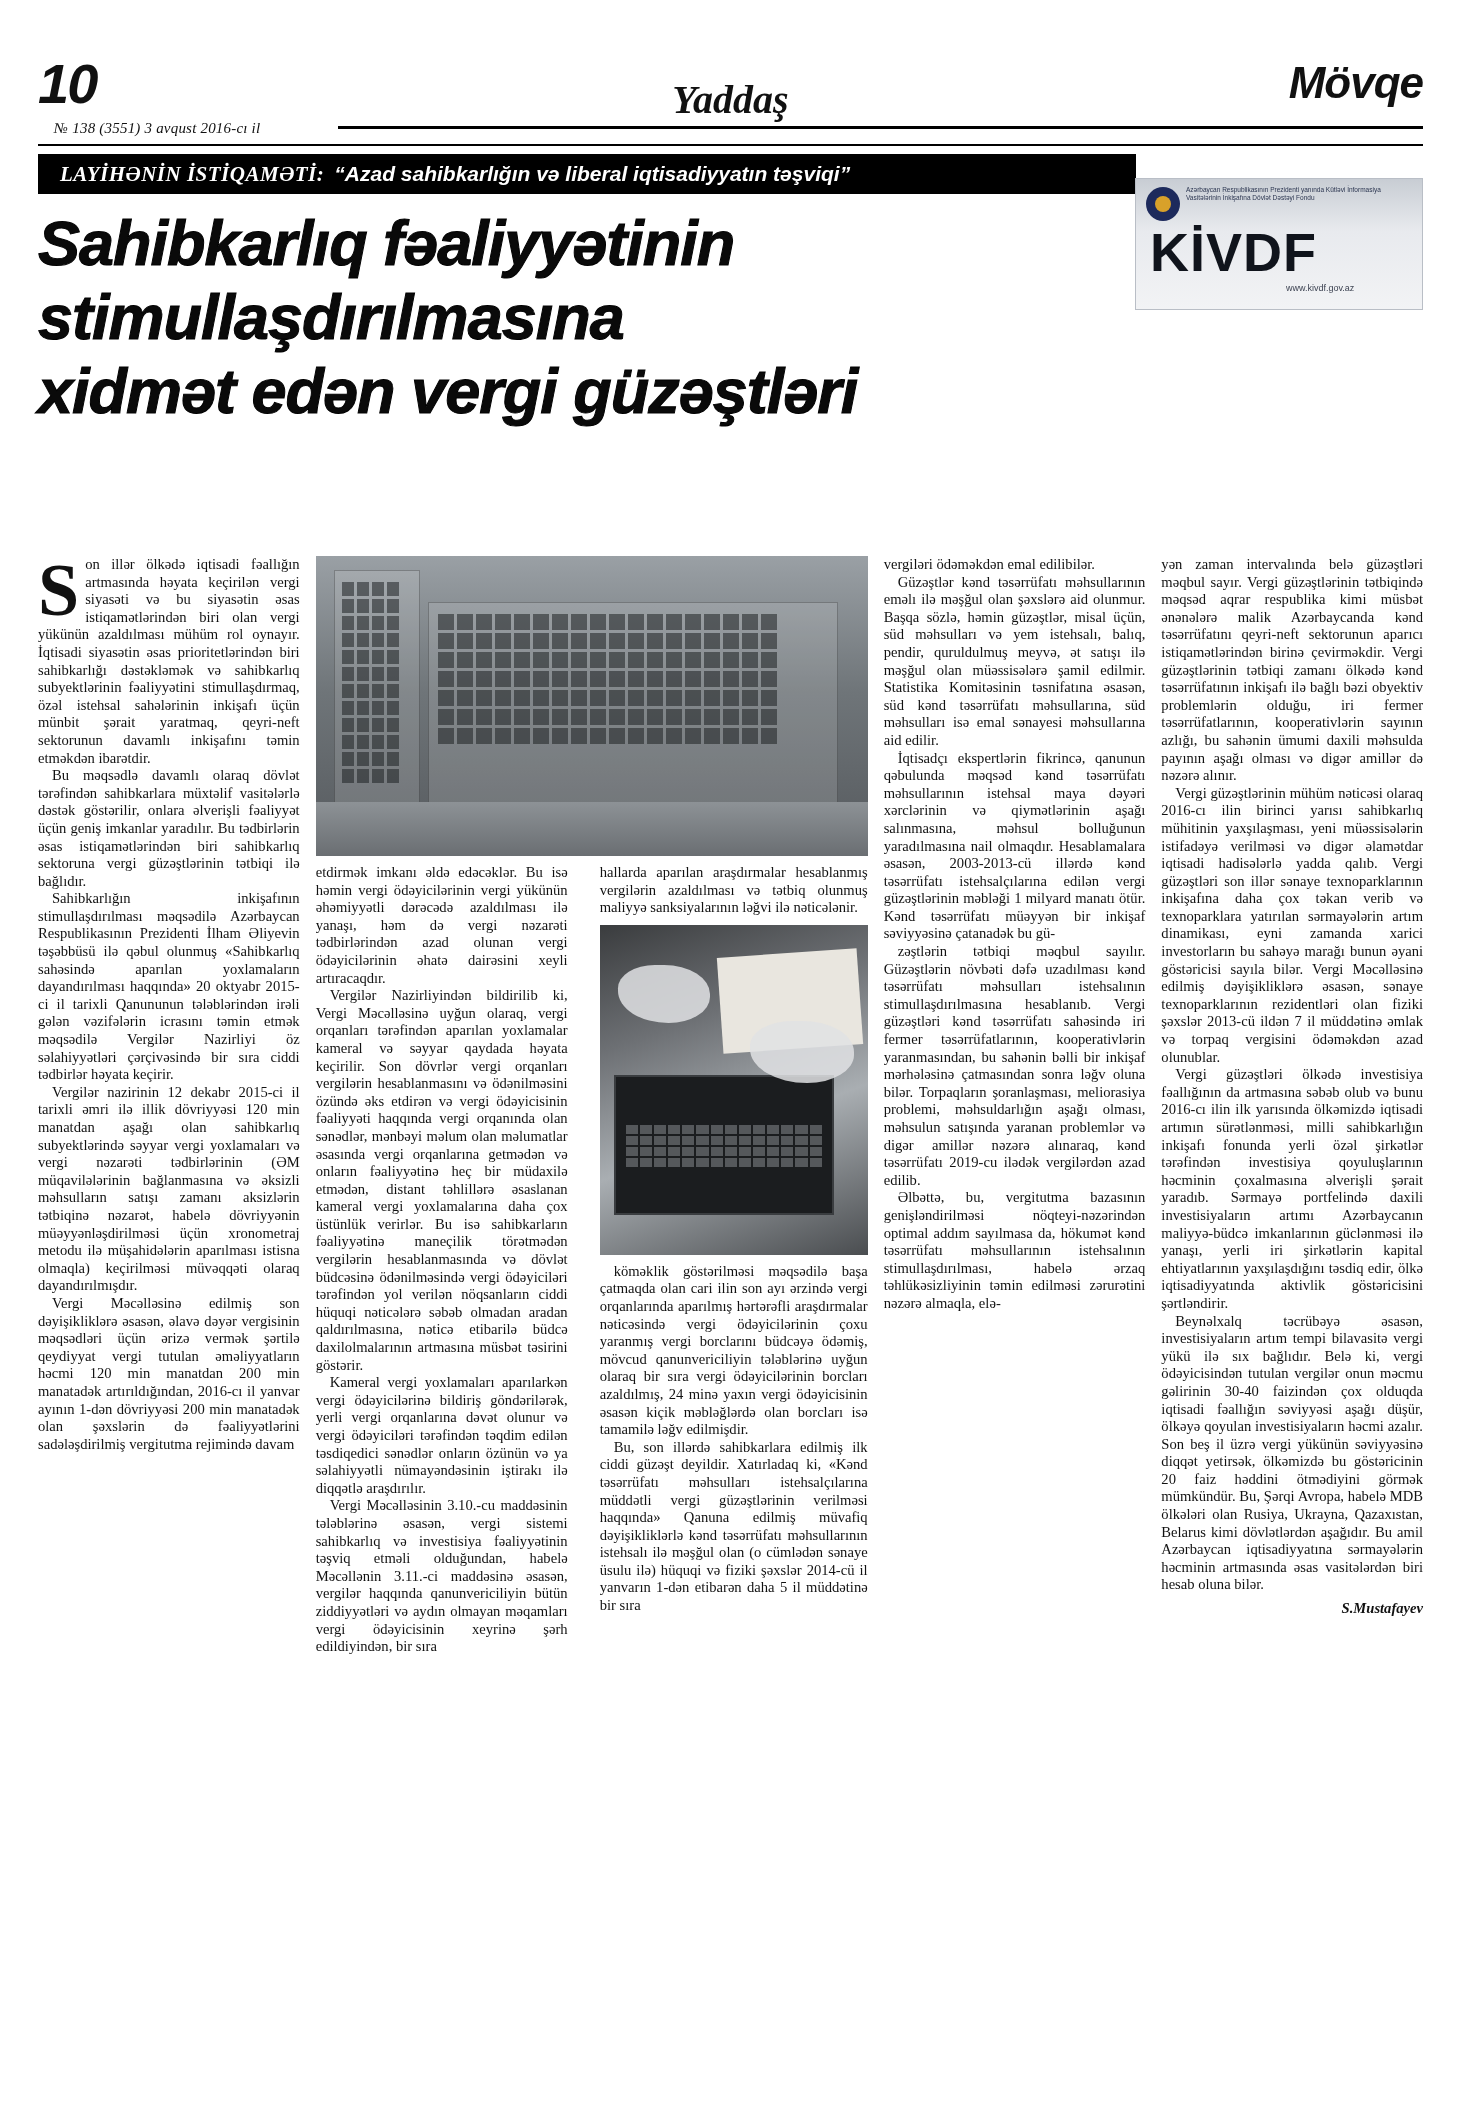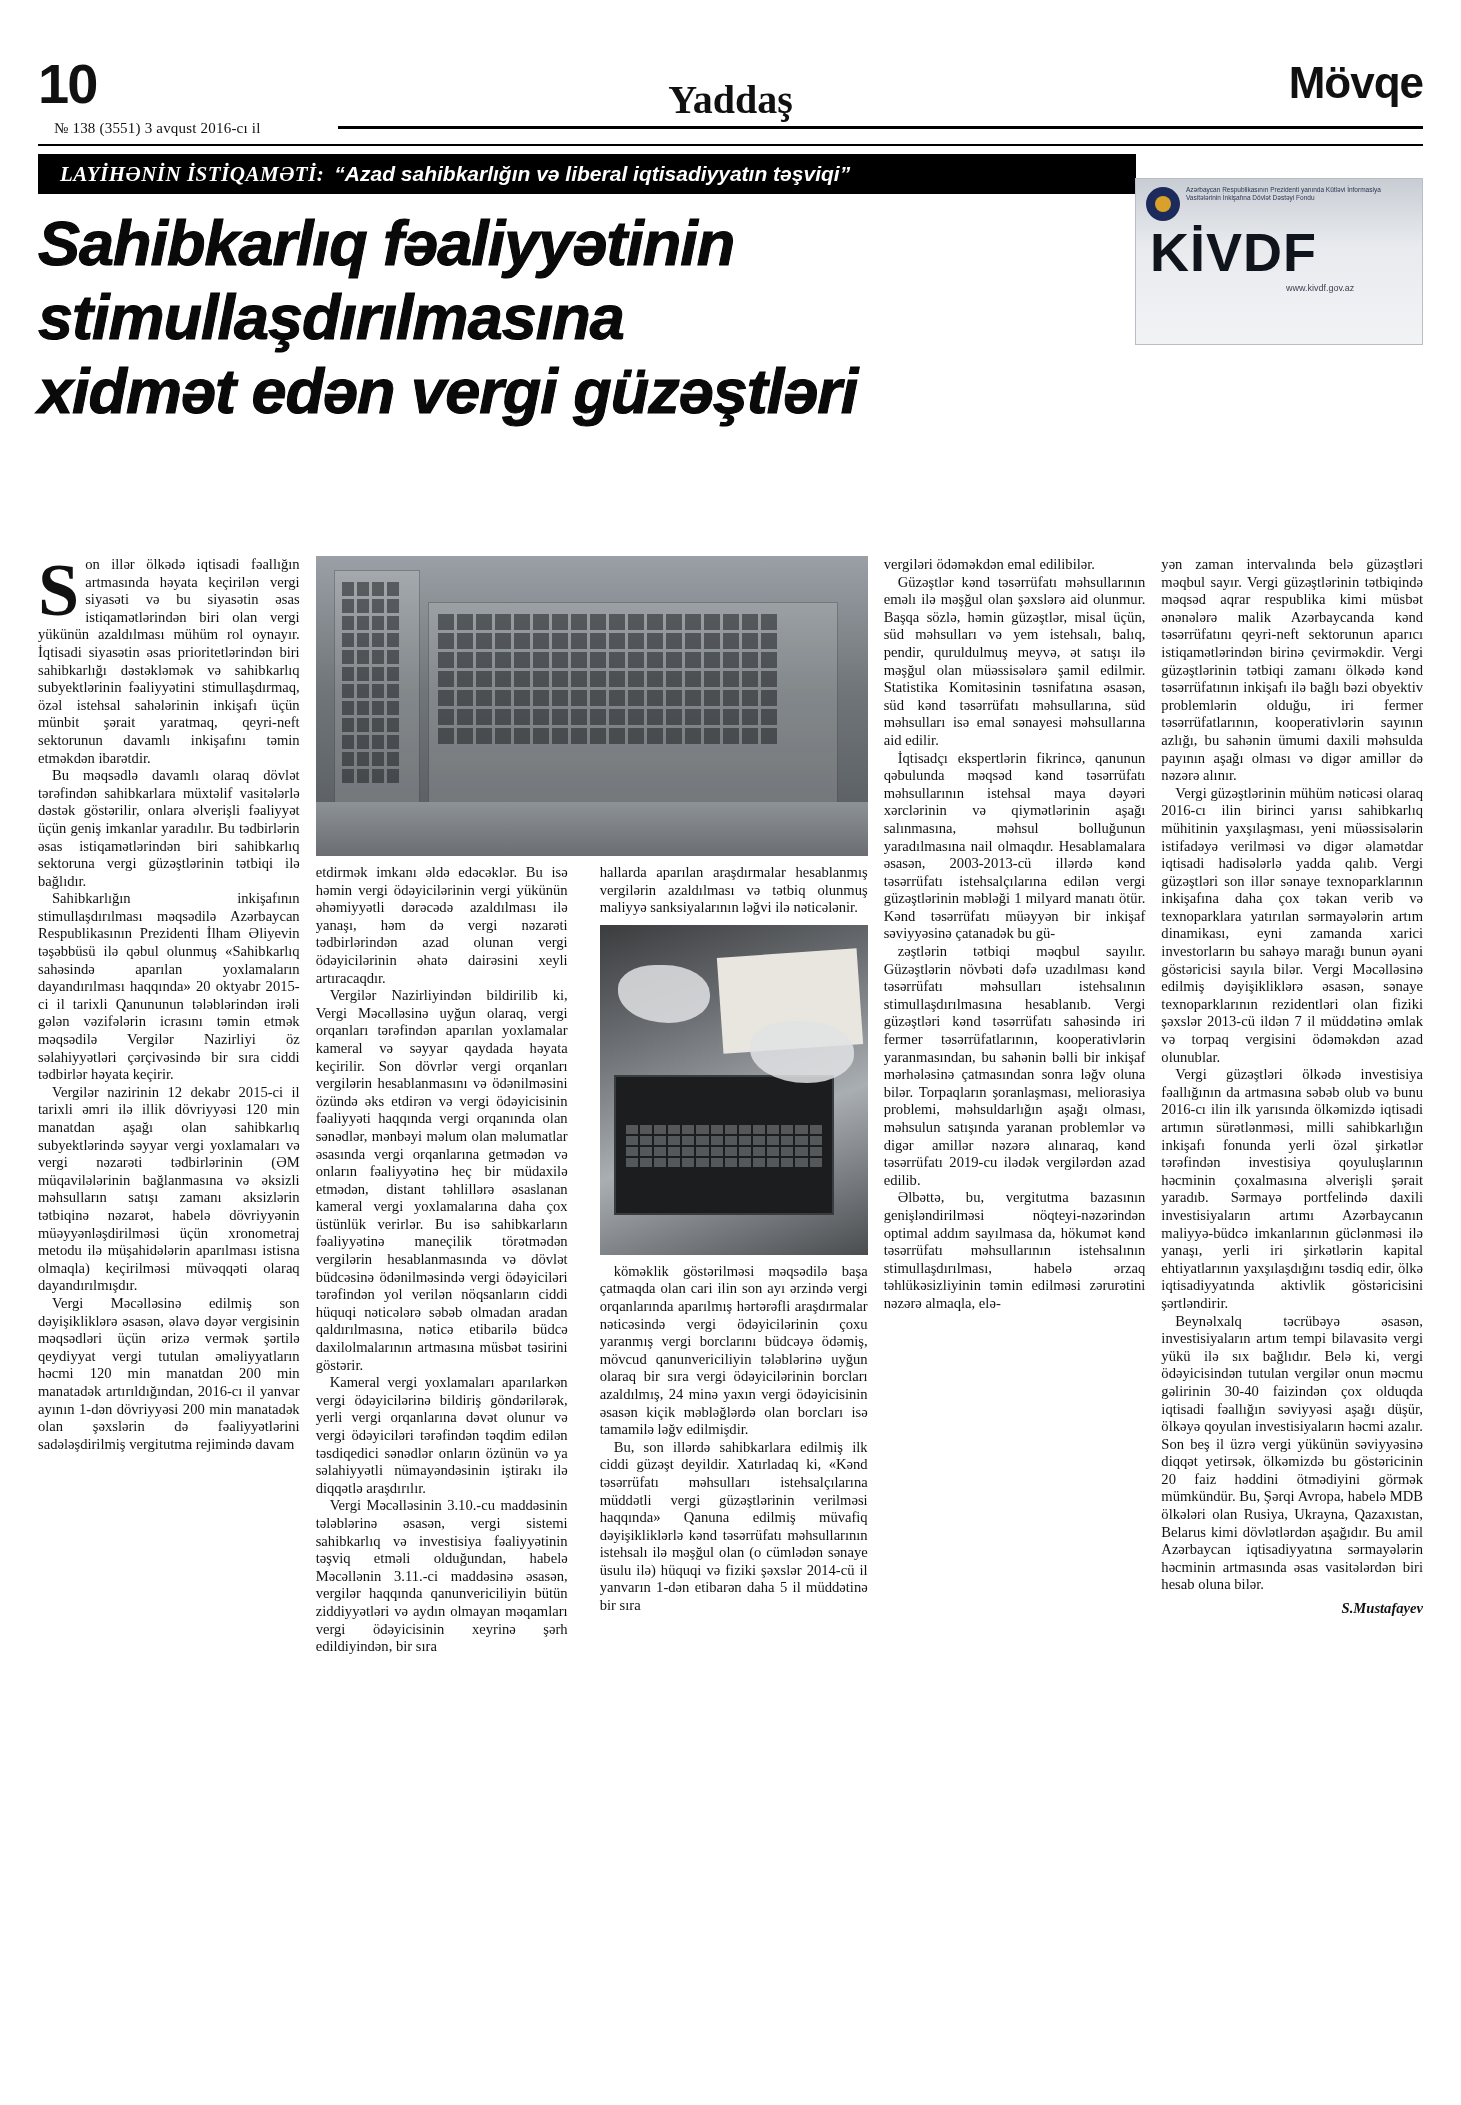--- a/index.html
+++ b/index.html
@@ -14,20 +14,21 @@
   .page {
     position:relative;
     width:1461px; height:2105px;
     padding:34px 38px 14px 38px;
   }
 
   
   .masthead {
     position:relative;
     height:86px;
+    font-style:italic;
   }
   .page-num {
     position:absolute; left:0; top:22px;
     font-family:"Liberation Sans", sans-serif;
     font-weight:bold;
     font-size:56px;
     letter-spacing:-2px;
     line-height:1;
   }
   .masthead-center {
@@ -87,21 +88,21 @@
     font-size:21px;
     padding-left:10px;
   }
 
   
   .logo-box {
     position:absolute;
     right:38px;
     top:178px;
     width:288px;
-    height:167px;
+    height:132px;
     background:linear-gradient(180deg,#c8cdd4 0%, #e8eaee 40%, #f2f3f5 100%);
     border:1px solid #b9bec6;
     overflow:hidden;
   }
   .logo-emblem {
     position:absolute; left:10px; top:8px;
     width:34px; height:34px; border-radius:50%;
     background:#1d2a5c;
   }
   .logo-emblem:after{

